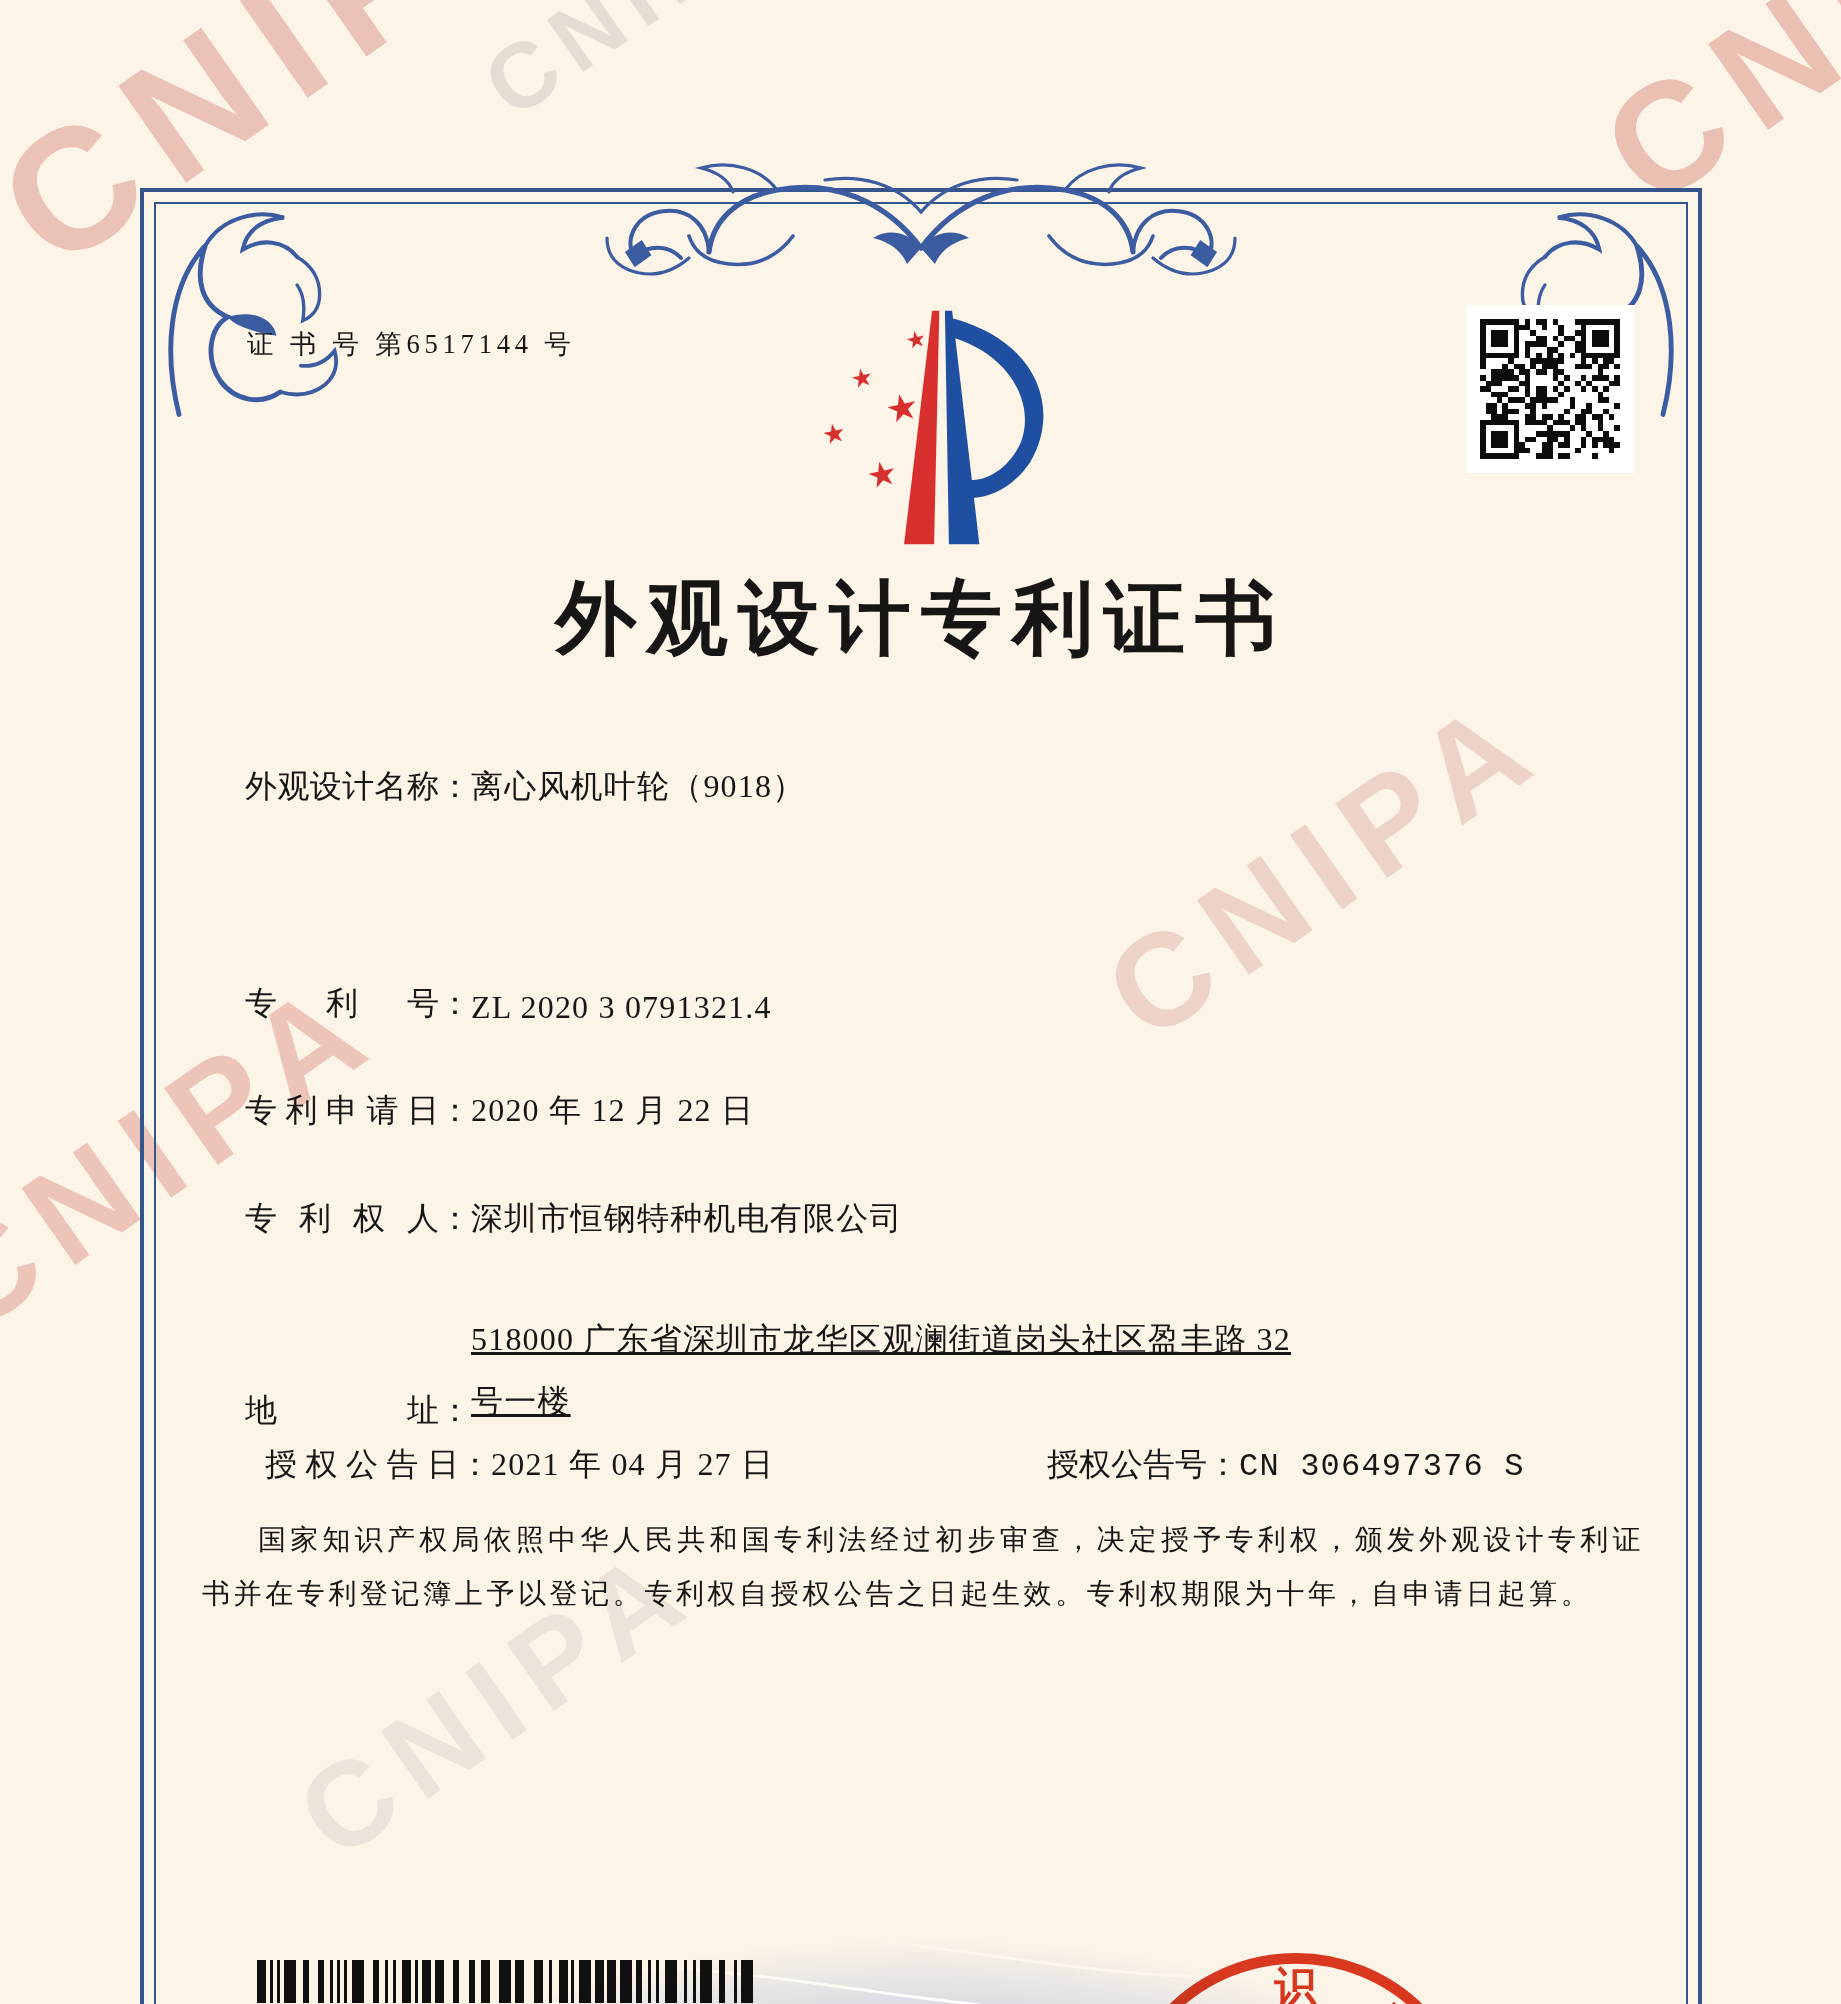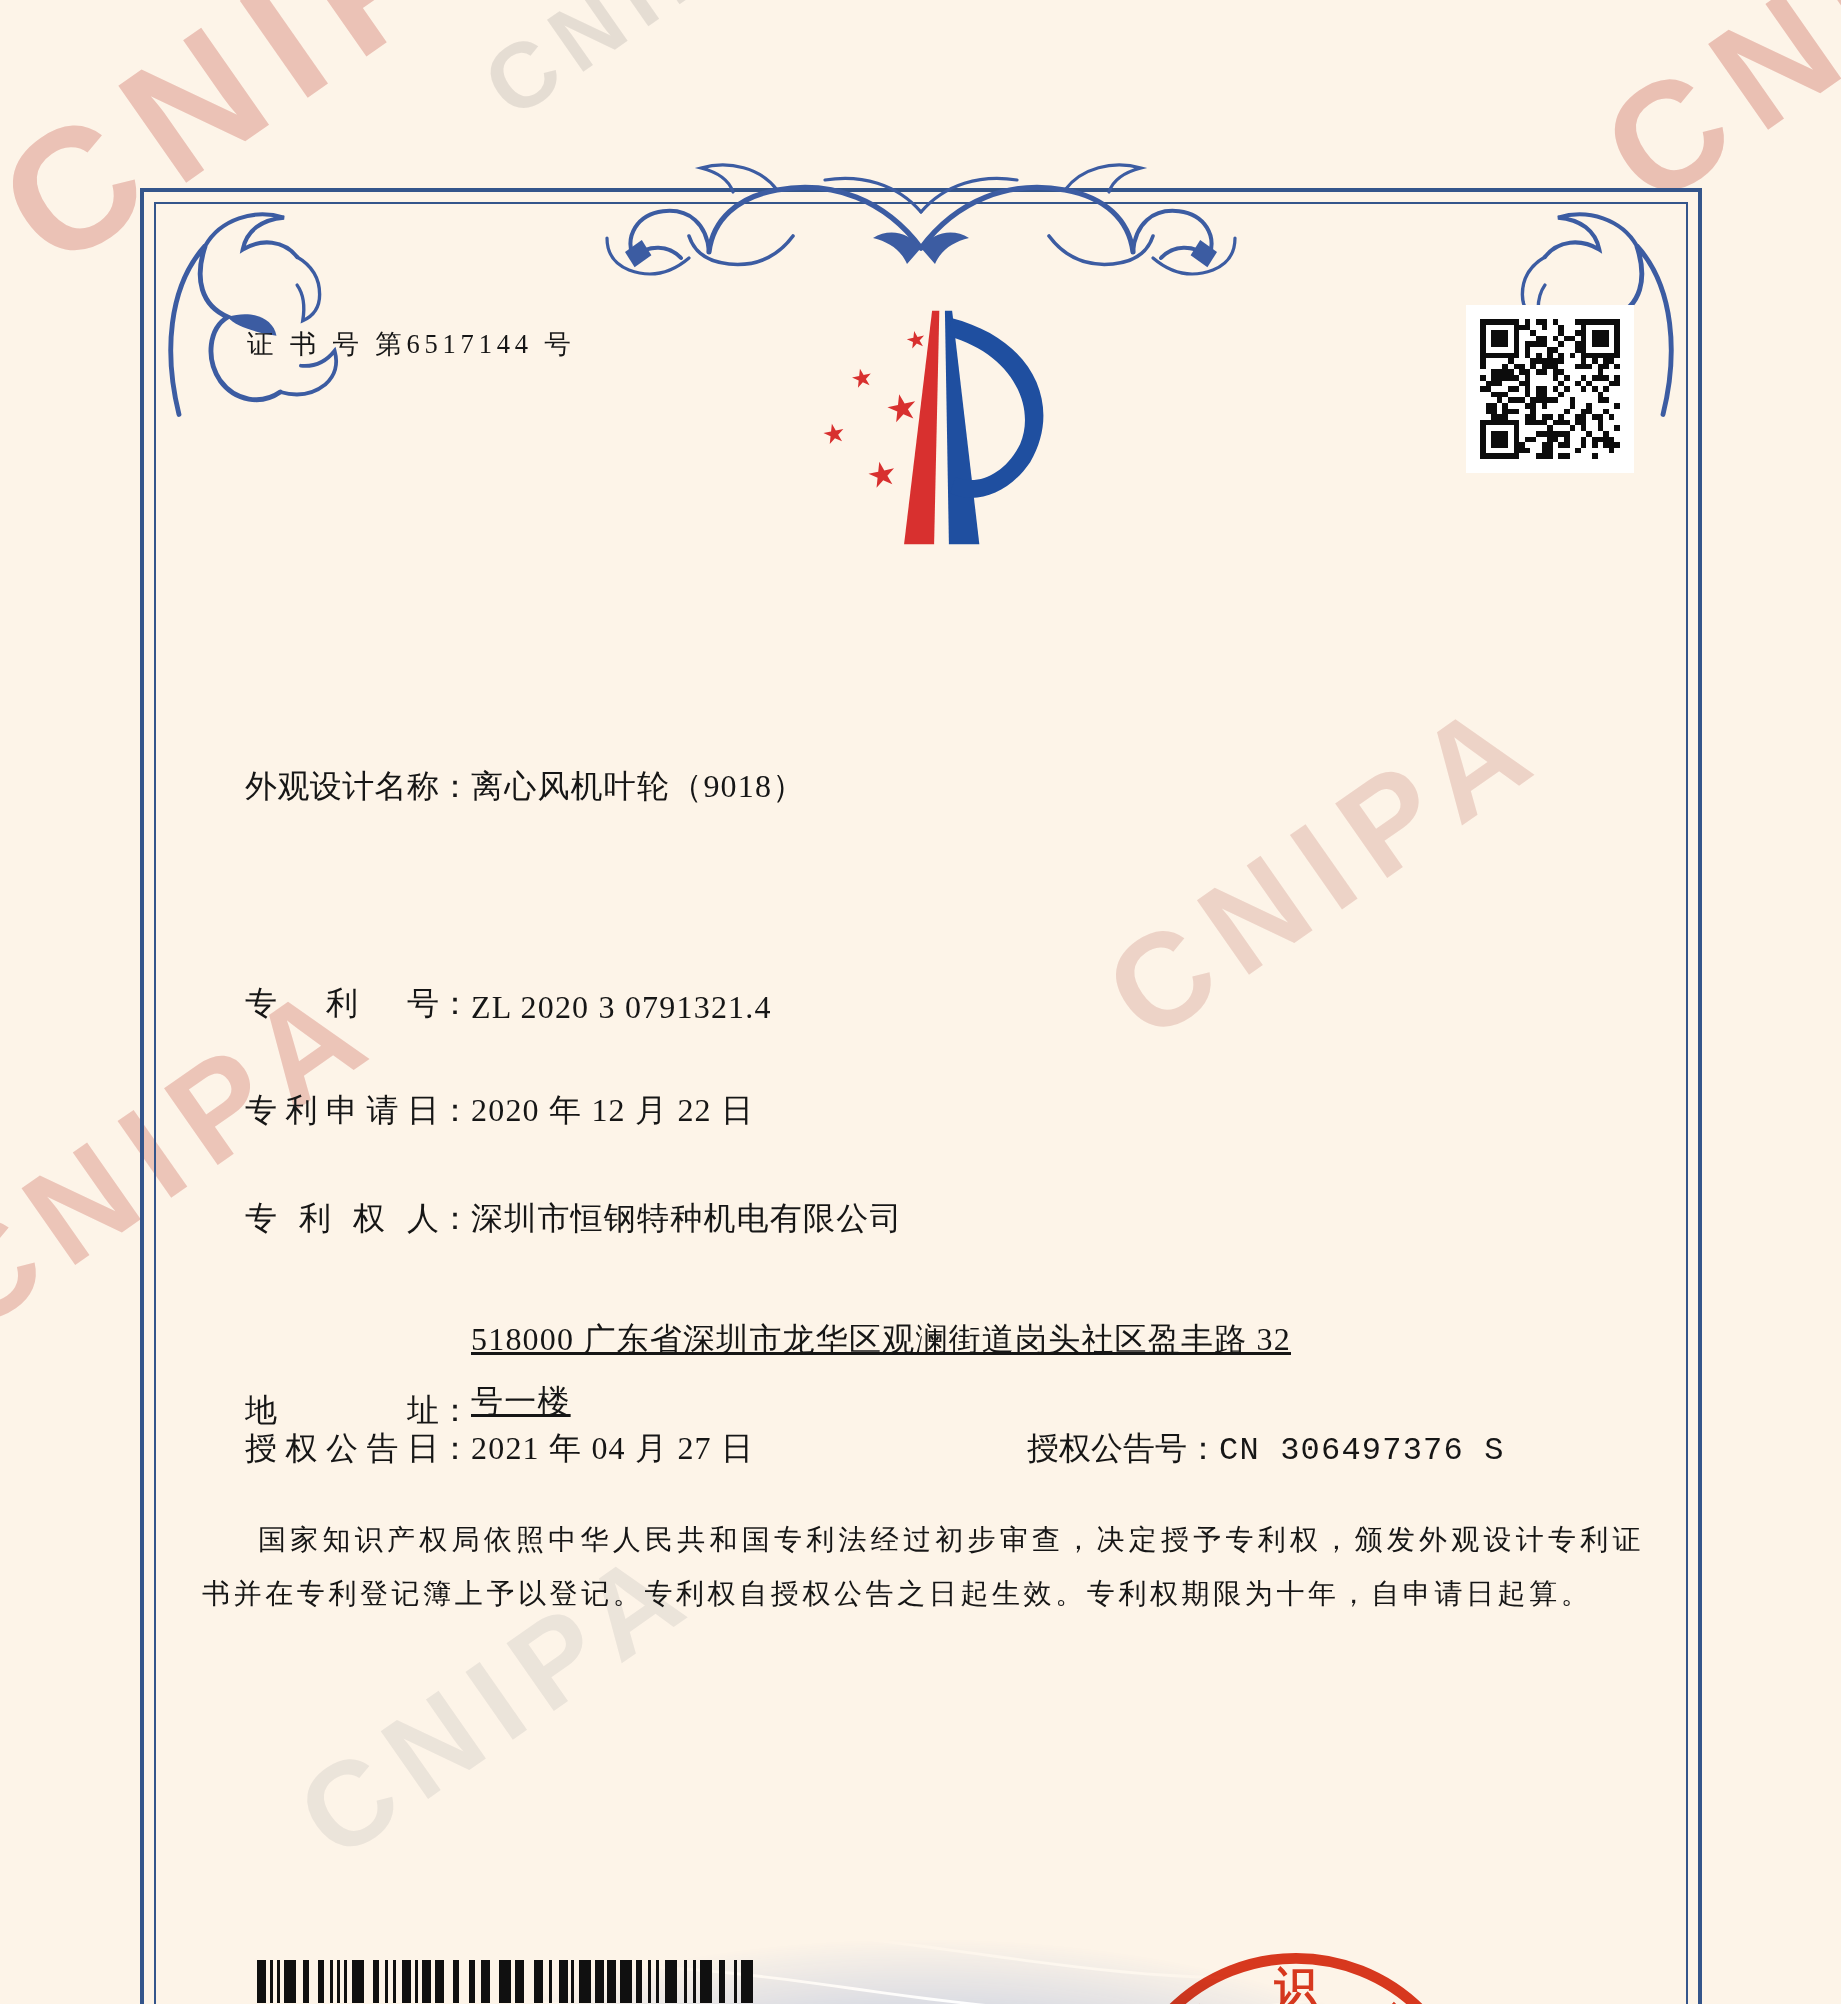--- a/index.html
+++ b/index.html
@@ -44,21 +44,21 @@
   .qr i{display:block;} .qr i.on{background:#0c0c0c;}
   .title{position:absolute;left:0;top:565px;width:100%;text-align:center;z-index:4;
     font-size:81px;font-weight:bold;letter-spacing:10.4px;}
   
   .row{position:absolute;left:245px;right:172px;z-index:4;font-size:32px;display:flex;align-items:flex-end;}
   .flabel{white-space:nowrap;flex:none;}
   .ltext{display:inline-block;width:194px;text-align:justify;text-align-last:justify;}
   .fvalue{flex:1;letter-spacing:1.2px;white-space:pre-line;}
   .row.addr .fvalue{line-height:1.95;margin-top:-11.2px;text-decoration:underline;}
   .row.grant{display:block;}
-  .gpair{position:absolute;top:0;white-space:nowrap;}
+  .gpair{position:absolute;top:16px;white-space:nowrap;margin-left:20px;}
   .gpair.p2{left:782px;font-family:Liberation Mono, monospace;}
   .para{position:absolute;left:202px;width:1442px;z-index:4;font-size:28px;line-height:54px;
     text-align:justify;text-indent:2em;letter-spacing:3.6px;}
   
   .barcode{position:absolute;left:257px;top:1960px;width:509px;height:43px;z-index:4;}
   .barcode i{position:absolute;top:0;bottom:0;background:#101010;}
   .seal{position:absolute;left:1113px;top:1952px;width:366px;height:366px;z-index:6;mix-blend-mode:multiply;}
   .sealch{position:absolute;left:50%;top:50%;font-size:43px;font-weight:bold;color:var(--seal_red);}
   .seal svg text{font-family:"DejaVu Sans",sans-serif;}
 </style>
@@ -763,20 +763,21 @@
         <i></i>
         <i></i>
         <i class="on"></i>
         <i></i>
         <i></i>
         <i></i>
         <i></i>
       </div>
     </div>
 
+  <h1 class="title" style="margin:0;">外观设计专利证书</h1>
 
   <div class="row" style="top:765px;">
     <span class="flabel"><span class="ltext">外观设计名称</span><span>：</span></span>
     <span class="fvalue">离心风机叶轮（9018）</span>
   </div>
   <div class="row" style="top:982px;">
     <span class="flabel"><span class="ltext">专利号</span><span>：</span></span>
     <span class="fvalue">ZL 2020 3 0791321.4</span>
   </div>
   <div class="row" style="top:1089px;">

